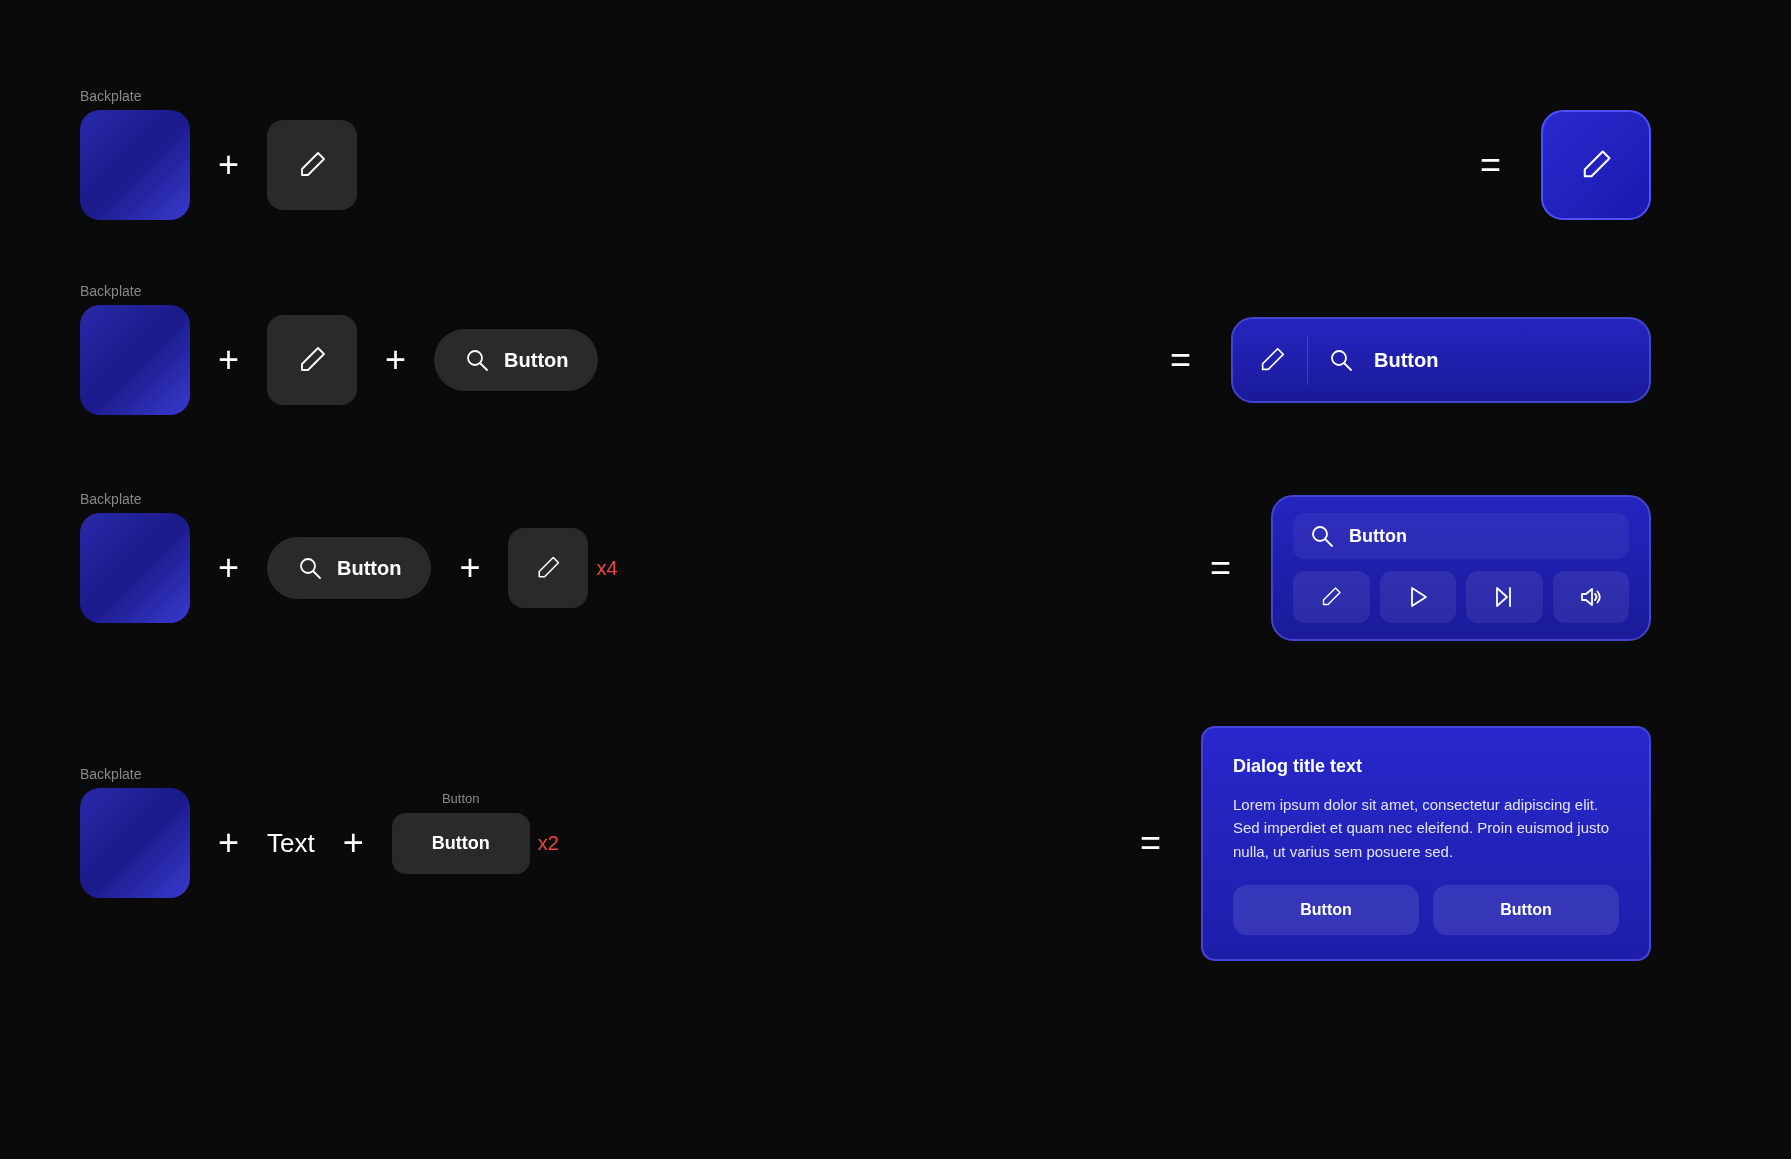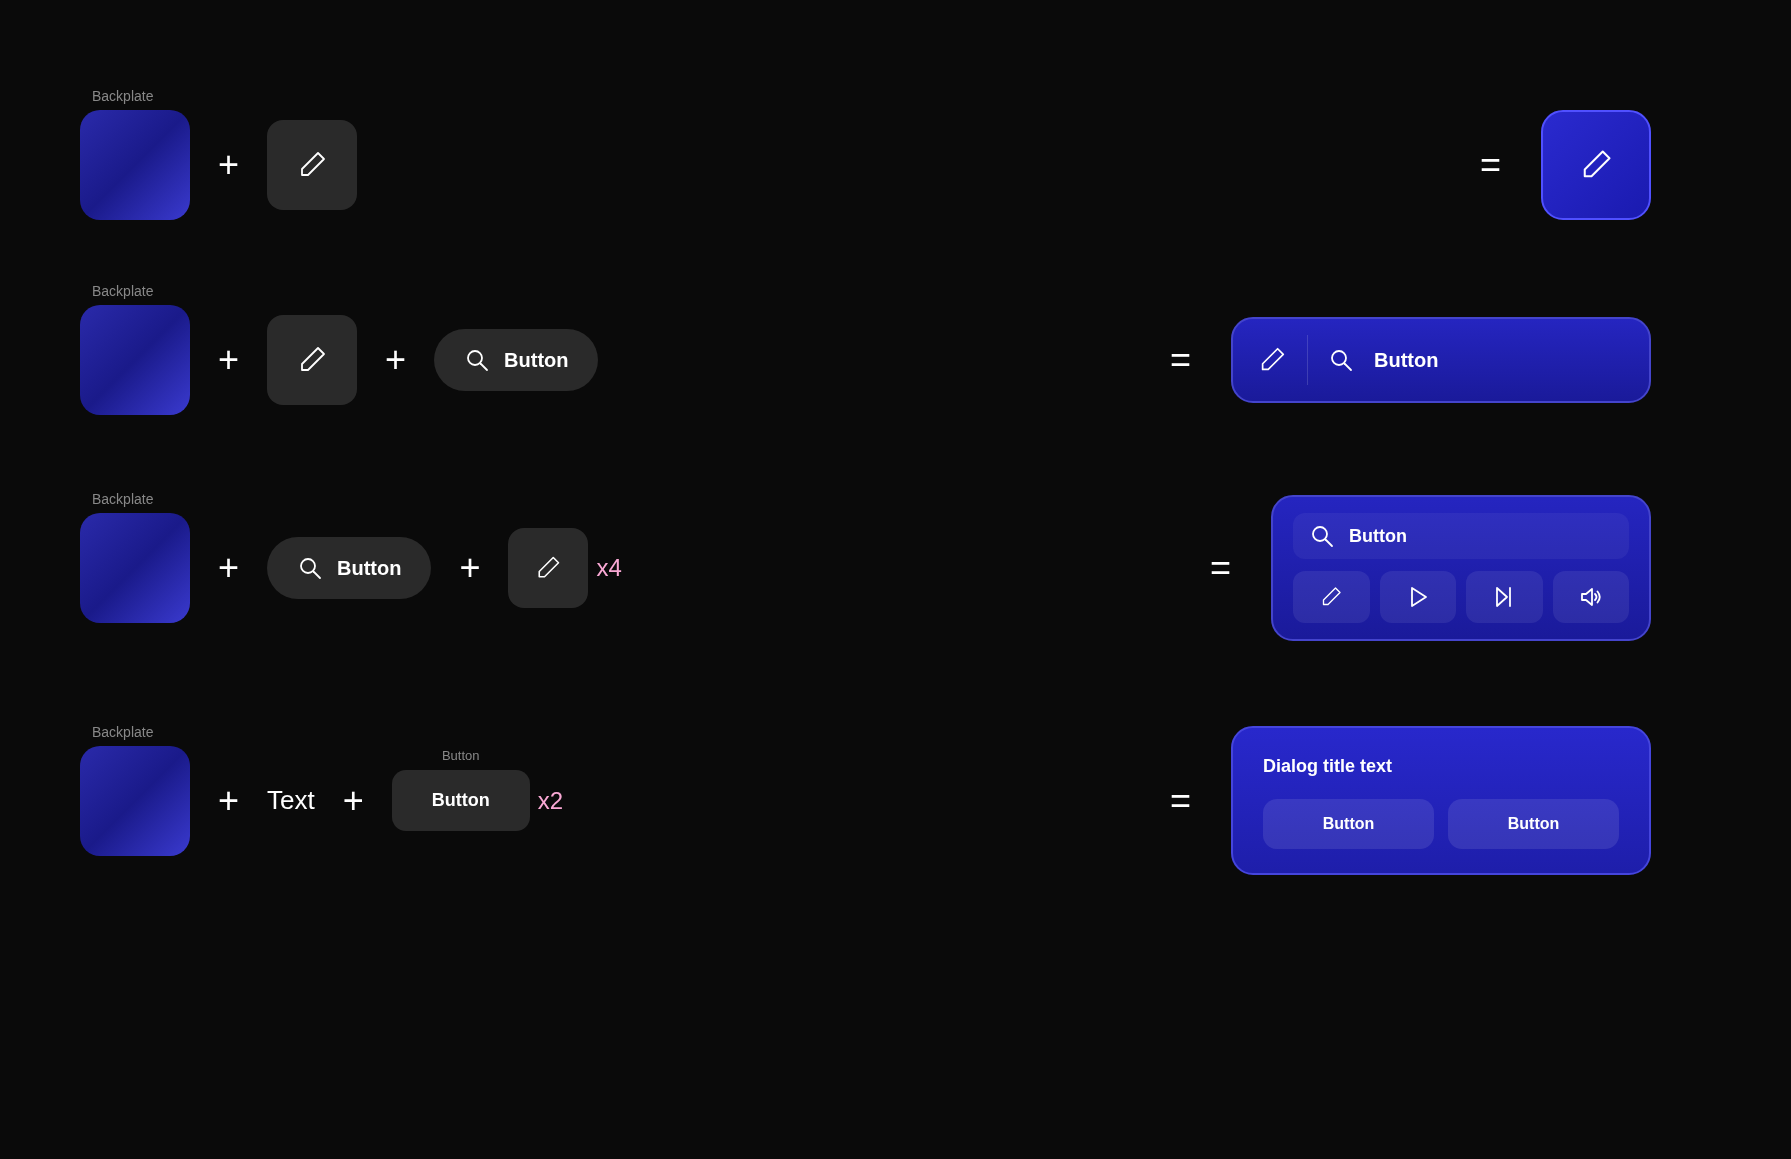--- a/index.html
+++ b/index.html
@@ -28,21 +28,21 @@
       display: flex;
       align-items: center;
       margin-bottom: 30px;
       position: relative;
     }
 
     
     .backplate-label {
       position: absolute;
       top: -22px;
-      left: 12px;
+      left: 0;
       font-size: 14px;
       color: #888;
     }
 
     
     .backplate-square {
       width: 110px;
       height: 110px;
       background: linear-gradient(135deg, #2a2aaa 0%, #1a1a8a 50%, #3a3acf 100%);
       border-radius: 20px;
@@ -61,22 +61,22 @@
     .equals {
       font-size: 36px;
       color: #fff;
       margin: 0 40px;
       flex-shrink: 0;
       font-weight: 300;
     }
 
     
     .multiplier {
-      font-size: 24px;
-      color: #f9a8d4;
+      font-size: 20px;
+      color: #ef4444;
       margin-left: 8px;
       flex-shrink: 0;
     }
 
     
     .icon-btn-dark {
       width: 90px;
       height: 90px;
       background: #2a2a2a;
       border-radius: 16px;
@@ -183,21 +183,21 @@
       border-radius: 12px;
       height: 52px;
       display: flex;
       align-items: center;
       justify-content: center;
     }
 
     
     .result-dialog {
       background: linear-gradient(180deg, #2828cc 0%, #1e1eaa 100%);
-      border-radius: 22px;
+      border-radius: 14px;
       border: 2px solid #4545dd;
       padding: 28px 30px 24px;
       min-width: 420px;
       max-width: 450px;
       display: flex;
       flex-direction: column;
       gap: 16px;
     }
 
     .dialog-title {
@@ -422,20 +422,21 @@
         <div class="btn-dark-pill">
           <span>Button</span>
         </div>
       </div>
       <span class="multiplier">x2</span>
     </div>
     <span class="equals">=</span>
     <div class="right-section">
       <div class="result-dialog">
         <div class="dialog-title">Dialog title text</div>
+        <div class="dialog-body">Lorem ipsum dolor sit amet, consectetur adipiscing elit. Sed imperdiet et quam nec eleifend. Proin euismod justo nulla, ut varius sem posuere sed.</div>
         <div class="dialog-buttons">
           <div class="dialog-btn">Button</div>
           <div class="dialog-btn">Button</div>
         </div>
       </div>
     </div>
   </div>
 
 </div>
 

